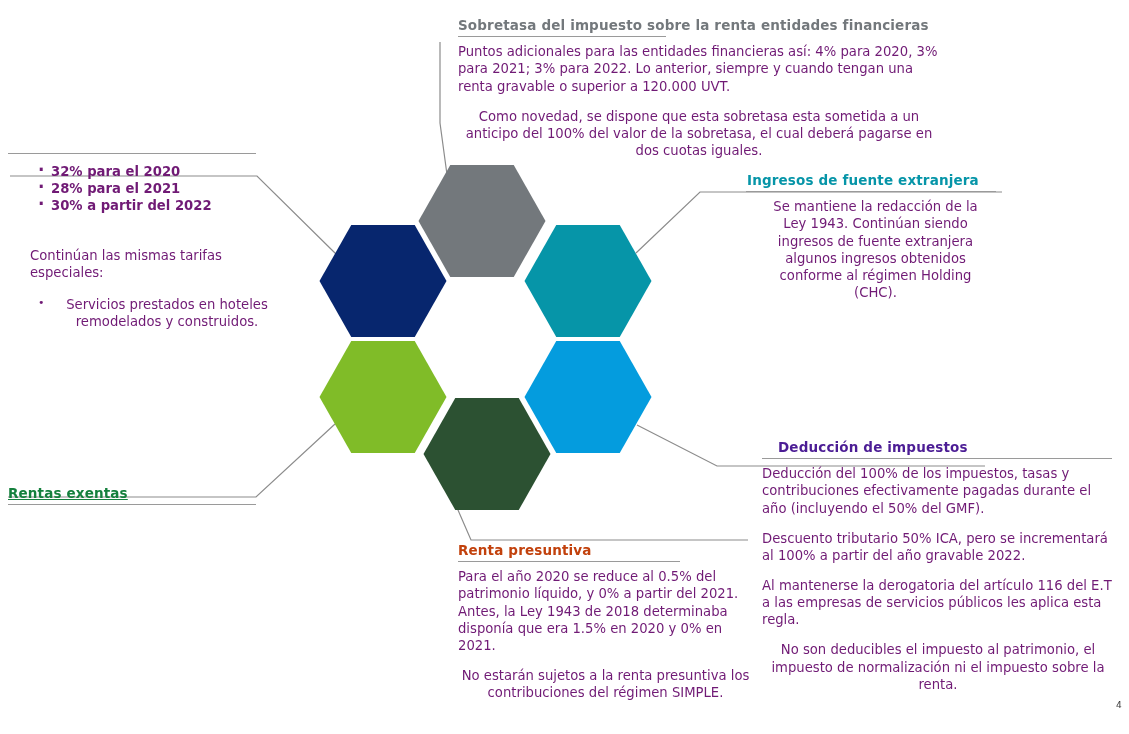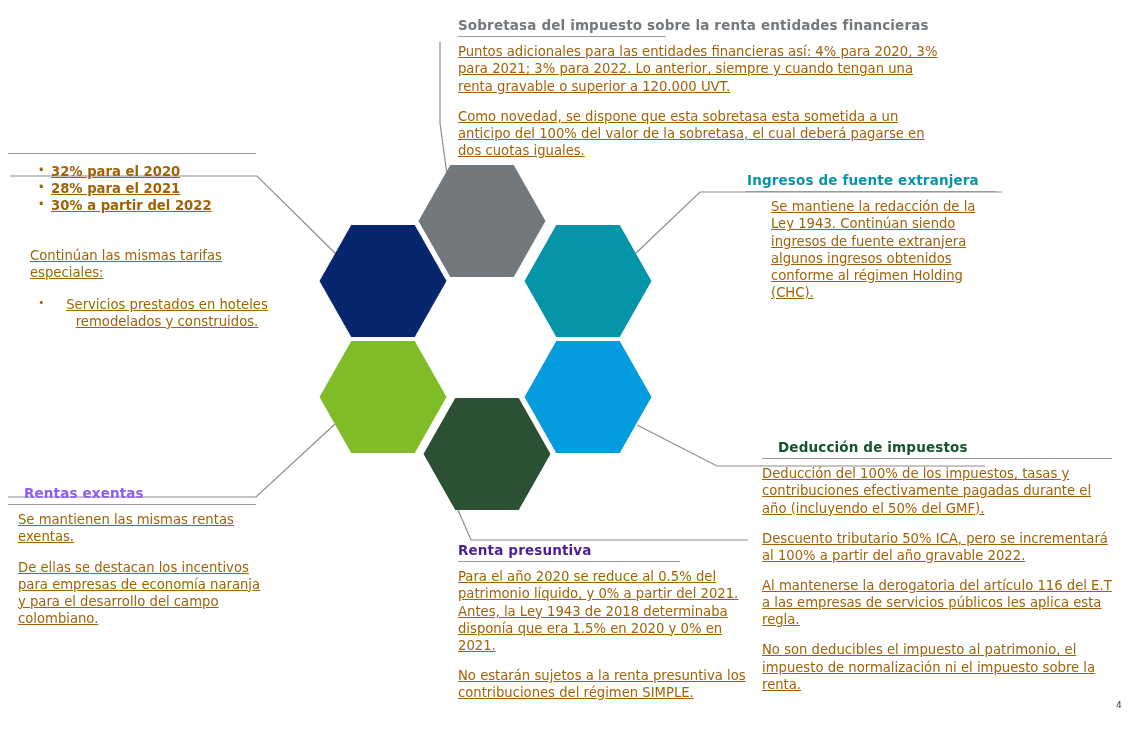--- a/index.html
+++ b/index.html
@@ -33,28 +33,28 @@
     font-size: 13.5px;
     font-weight: bold;
     letter-spacing: 0.15px;
     line-height: 1.2;
     margin: 0 0 3px 0;
     white-space: nowrap;
   }
   .panel-body {
     font-size: 13.2px;
     line-height: 1.30;
-    color: #a16207;
-    text-decoration: underline;
+    color: #701a75;
   }
   .panel-body p {
     margin: 0 0 13px 0;
   }
   .panel-body p:last-child {
     margin-bottom: 0;
+    text-align: center;
   }
   ul.bullets {
     list-style: none;
     margin: 0 0 12px 0;
     padding: 0;
   }
   ul.bullets li {
     position: relative;
     padding-left: 20px;
     margin-bottom: 1px;
@@ -157,48 +157,44 @@
       <ul class="bullets wide" style="margin-left:22px; width:250px;">
         <li>Servicios prestados en hoteles remodelados y  construidos.</li>
       </ul>
     </div>
   </div>
 
   <div class="panel" style="left:747px; top:172px; width:260px;">
     <div class="panel-title" style="color:#0695a8;">Ingresos de fuente extranjera</div>
     <div class="rule" style="width:250px; margin-left:-1px;"></div>
     <div class="panel-body">
-      <p style="width:225px; margin-left:24px;">Se mantiene la redacción de la Ley 1943. Continúan siendo ingresos de fuente extranjera algunos ingresos obtenidos conforme al régimen Holding (CHC).</p>
+      <p style="width:225px; margin-left:16px;">Se mantiene la redacción de la Ley 1943. Continúan siendo ingresos de fuente extranjera algunos ingresos obtenidos conforme al régimen Holding (CHC).</p>
     </div>
   </div>
 
   <div class="panel" style="left:762px; top:439px; width:360px;">
-    <div class="panel-title" style="color:#14532d; margin-left:16px;">Deducción de impuestos</div>
+    <div class="panel-title" style="color:#4c1d95; margin-left:16px;">Deducción de impuestos</div>
     <div class="rule" style="width:350px;"></div>
     <div class="panel-body" style="width:352px;">
       <p>Deducción del 100% de los impuestos, tasas y contribuciones efectivamente pagadas durante el año (incluyendo el 50% del GMF).</p>
       <p>Descuento tributario 50% ICA, pero se incrementará al 100% a partir del año gravable 2022.</p>
       <p>Al mantenerse la derogatoria del artículo 116 del E.T a las empresas de servicios públicos les aplica esta regla.</p>
       <p>No son deducibles el impuesto al patrimonio, el impuesto de normalización ni el impuesto sobre la renta.</p>
     </div>
   </div>
 
   <div class="panel" style="left:458px; top:542px; width:300px;">
-    <div class="panel-title" style="color:#4c1d95;">Renta presuntiva</div>
+    <div class="panel-title" style="color:#c2410c;">Renta presuntiva</div>
     <div class="rule" style="width:222px;"></div>
     <div class="panel-body" style="width:295px;">
       <p>Para el año 2020 se reduce al  0.5% del patrimonio líquido, y 0% a partir del 2021. Antes, la Ley 1943 de 2018 determinaba disponía que era 1.5% en 2020 y 0% en 2021.</p>
       <p>No estarán sujetos a la renta presuntiva los contribuciones del régimen SIMPLE.</p>
     </div>
   </div>
 
   <div class="panel" style="left:8px; top:485px; width:270px;">
-    <div class="panel-title" style="color:#8b5cf6; margin-left:16px;">Rentas exentas</div>
+    <div class="panel-title" style="color:#15803d; text-decoration:underline;">Rentas exentas</div>
     <div class="rule" style="width:248px;"></div>
-    <div class="panel-body" style="width:250px; margin-left:10px;">
-      <p>Se mantienen las mismas rentas exentas.</p>
-      <p>De ellas se destacan los incentivos para empresas de economía naranja y para el desarrollo del campo colombiano.</p>
-    </div>
   </div>
 
   <div class="page-num" style="left:1116px; top:700px;">4</div>
 
 </div>
 
 </body></html>

